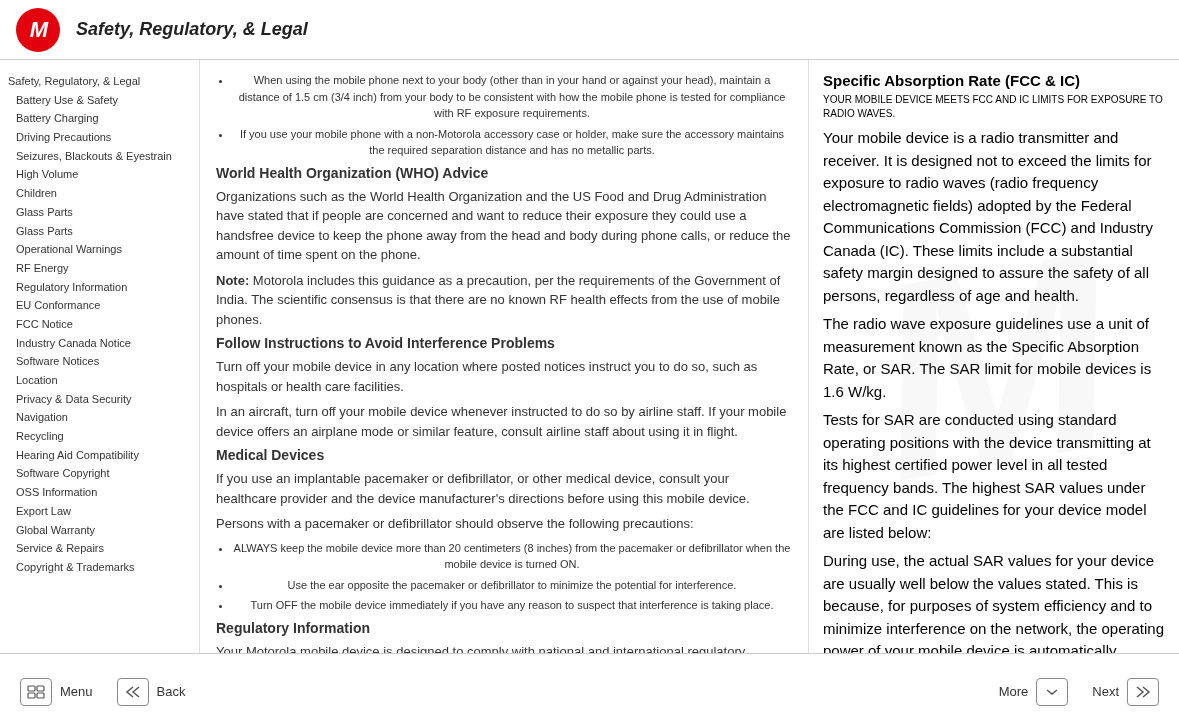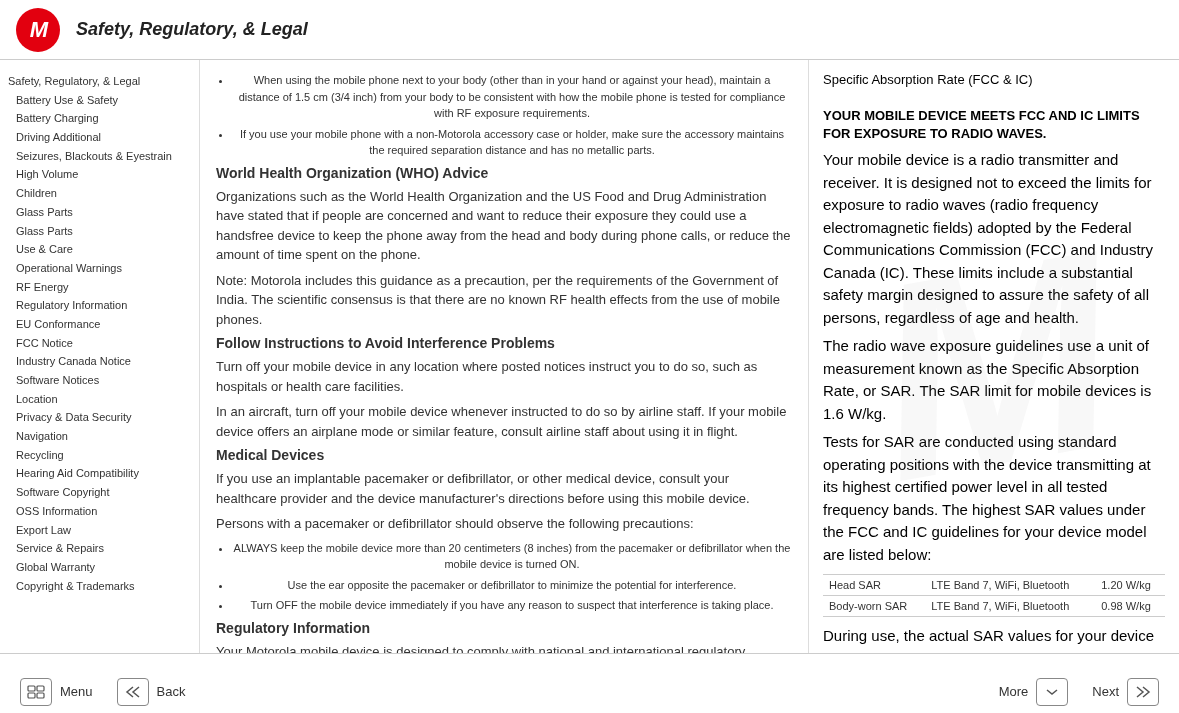--- a/index.html
+++ b/index.html
@@ -93,39 +93,39 @@
       margin-left: 16px;
       margin-bottom: 6px;
       text-align: center;
     }
     .content ul li {
       font-size: 11px;
       line-height: 1.5;
       margin-bottom: 4px;
     }
     .content .note-bold {
-      font-weight: normal;
+      font-weight: bold;
       display: inline;
     }
 
     
     .right-panel {
       width: 370px;
       padding: 12px 14px;
       overflow-y: auto;
       flex-shrink: 0;
     }
     .right-panel h2 {
-      font-size: 13px;
+      font-size: 15px;
+      font-weight: bold;
+      margin-bottom: 4px;
+    }
+    .right-panel .subtitle {
+      font-size: 10px;
       font-weight: normal;
-      margin-bottom: 20px;
-    }
-    .right-panel .subtitle {
-      font-size: 13px;
-      font-weight: bold;
       text-transform: uppercase;
       margin-bottom: 6px;
       line-height: 1.4;
     }
     .right-panel p {
       font-size: 15px;
       line-height: 1.5;
       margin-bottom: 6px;
     }
     .right-panel a {
@@ -213,44 +213,43 @@
   </div>
   <div class="header-title">Safety, Regulatory, &amp; Legal</div>
 </div>
 
 <div class="main-layout">
 
   <div class="sidebar">
   <div class="sidebar-item">Safety, Regulatory, &amp; Legal</div>
       <div class="sidebar-item indent1">Battery Use &amp; Safety</div>
       <div class="sidebar-item indent1">Battery Charging</div>
-      <div class="sidebar-item indent1">Driving Additional</div>
+      <div class="sidebar-item indent1">Driving Precautions</div>
       <div class="sidebar-item indent1">Seizures, Blackouts &amp; Eyestrain</div>
       <div class="sidebar-item indent1">High Volume</div>
       <div class="sidebar-item indent1">Children</div>
       <div class="sidebar-item indent1">Glass Parts</div>
       <div class="sidebar-item indent1">Glass Parts</div>
-      <div class="sidebar-item indent1">Use &amp; Care</div>
       <div class="sidebar-item indent1">Operational Warnings</div>
       <div class="sidebar-item indent1">RF Energy</div>
       <div class="sidebar-item indent1">Regulatory Information</div>
       <div class="sidebar-item indent1">EU Conformance</div>
       <div class="sidebar-item indent1">FCC Notice</div>
       <div class="sidebar-item indent1">Industry Canada Notice</div>
       <div class="sidebar-item indent1">Software Notices</div>
       <div class="sidebar-item indent1">Location</div>
       <div class="sidebar-item indent1">Privacy &amp; Data Security</div>
       <div class="sidebar-item indent1">Navigation</div>
       <div class="sidebar-item indent1">Recycling</div>
       <div class="sidebar-item indent1">Hearing Aid Compatibility</div>
       <div class="sidebar-item indent1">Software Copyright</div>
       <div class="sidebar-item indent1">OSS Information</div>
       <div class="sidebar-item indent1">Export Law</div>
+      <div class="sidebar-item indent1">Global Warranty</div>
       <div class="sidebar-item indent1">Service &amp; Repairs</div>
-      <div class="sidebar-item indent1">Global Warranty</div>
       <div class="sidebar-item indent1">Copyright &amp; Trademarks</div>
     </div>
 
   <div class="content">
     <ul>
       <li>When using the mobile phone next to your body (other than in your hand or against your head), maintain a distance of 1.5 cm (3/4 inch) from your body to be consistent with how the mobile phone is tested for compliance with RF exposure requirements.</li>
       <li>If you use your mobile phone with a non-Motorola accessory case or holder, make sure the accessory maintains the required separation distance and has no metallic parts.</li>
     </ul>
 
     <h2>World Health Organization (WHO) Advice</h2>
@@ -279,34 +278,20 @@
   <div class="right-panel">
     <div class="watermark">
       <span class="watermark-m">M</span>
     </div>
     <h2>Specific Absorption Rate (FCC &amp; IC)</h2>
     <p class="subtitle">YOUR MOBILE DEVICE MEETS FCC AND IC LIMITS FOR EXPOSURE TO RADIO WAVES.</p>
     <p>Your mobile device is a radio transmitter and receiver. It is designed not to exceed the limits for exposure to radio waves (radio frequency electromagnetic fields) adopted by the Federal Communications Commission (FCC) and Industry Canada (IC). These limits include a substantial safety margin designed to assure the safety of all persons, regardless of age and health.</p>
     <p>The radio wave exposure guidelines use a unit of measurement known as the Specific Absorption Rate, or SAR. The SAR limit for mobile devices is 1.6 W/kg.</p>
     <p>Tests for SAR are conducted using standard operating positions with the device transmitting at its highest certified power level in all tested frequency bands. The highest SAR values under the FCC and IC guidelines for your device model are listed below:</p>
 
-    <table class="sar-table">
-      <tbody id="sar-table-body">
-          <tr>
-            <td>Head SAR</td>
-            <td>LTE Band 7, WiFi, Bluetooth</td>
-            <td>1.20 W/kg</td>
-          </tr>
-          <tr>
-            <td>Body-worn SAR</td>
-            <td>LTE Band 7, WiFi, Bluetooth</td>
-            <td>0.98 W/kg</td>
-          </tr>
-        </tbody>
-    </table>
 
     <p>During use, the actual SAR values for your device are usually well below the values stated. This is because, for purposes of system efficiency and to minimize interference on the network, the operating power of your mobile device is automatically decreased when full power is not needed for the call. The lower the power output of the device, the lower its SAR value.</p>
     <p>If you are interested in further reducing your RF exposure then you can easily do so by limiting your usage or simply using a hands-free kit to keep the device away from the head and body.</p>
   </div>
 
 </div>
 
 <div class="footer">
   <div class="footer-left">
     <div class="footer-btn">

